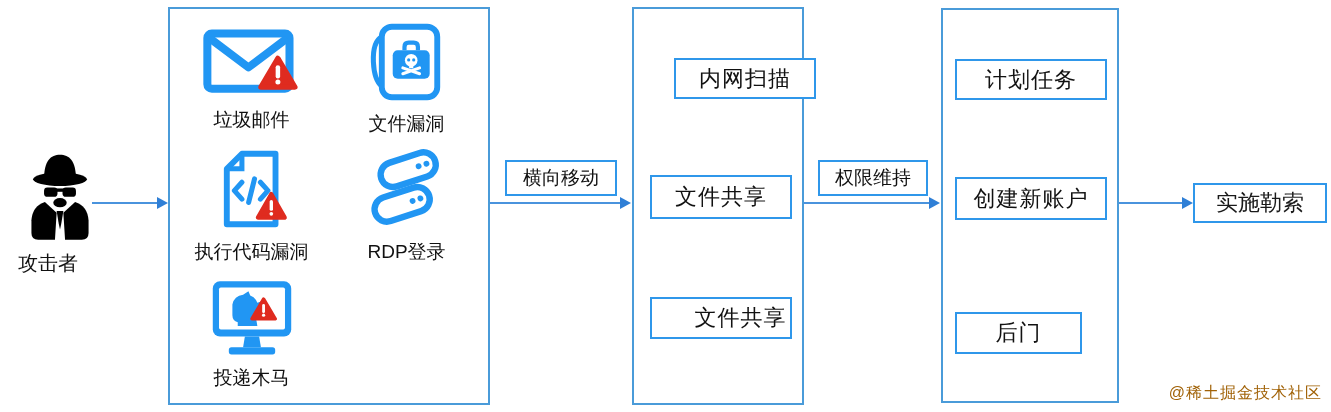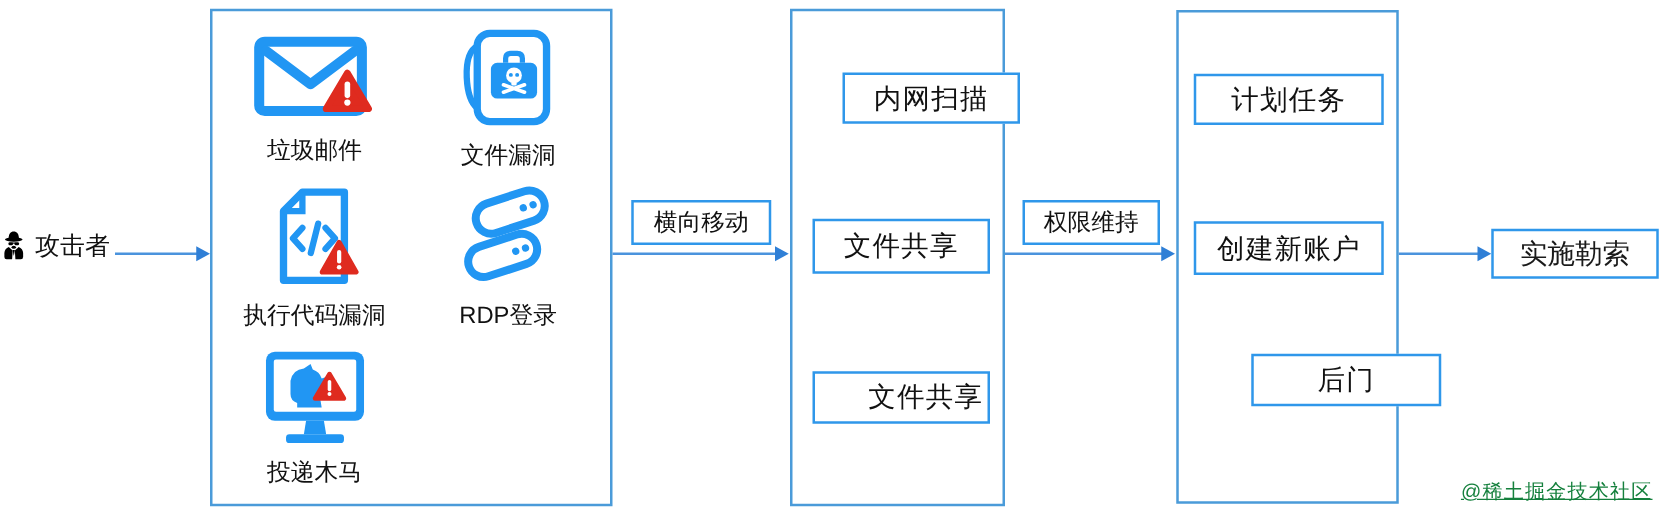--- a/index.html
+++ b/index.html
@@ -25,21 +25,21 @@
   .sub-box {
     position:absolute; border:2px solid #2f97ea; background:#fff;
     display:flex; align-items:center; justify-content:center;
     font-size:22px; color:#111; box-sizing:border-box; letter-spacing:1px; white-space:nowrap;
   }
   #s2a { left:16px; top:49px; width:142px; height:41px;margin-left:24px; }
   #s2b { left:16px; top:166px; width:142px; height:44px; }
   #s2c { left:16px; top:288px; width:142px; height:42px;padding-left:39px; }
   #s3a { left:12px; top:49px; width:152px; height:41px; }
   #s3b { left:12px; top:167px; width:152px; height:43px; }
-  #s3c { left:12px; top:273px; width:152px; height:42px;margin-left:46px; }
+  #s3c { left:12px; top:302px; width:127px; height:42px; }
 
   #final-box {
     position:absolute; left:1193px; top:183px; width:134px; height:40px;
     border:2px solid #2f97ea; background:#fff; box-sizing:border-box;
     display:flex; align-items:center; justify-content:center; font-size:22px; white-space:nowrap;
   }
 
   .arrow { position:absolute; top:202px; height:2px; background:#4a93dd; }
   .arrow .head {
     position:absolute; right:-10px; top:-5px; width:0; height:0;
@@ -51,27 +51,27 @@
   #arrow4 { left:1119px; width:64px; }
 
   .arrow-label {
     position:absolute; border:2px solid #2f97ea; background:#fff;
     display:flex; align-items:center; justify-content:center;
     font-size:19px; color:#111; box-sizing:border-box; white-space:nowrap;
   }
   #lm-label { left:505px; top:160px; width:112px; height:36px; }
   #pm-label { left:818px; top:160px; width:110px; height:36px; }
 
-  .attacker { position:absolute; left:0; top:148px; width:88px;
-    display:flex; flex-direction:row; align-items:center; gap:6px; }
+  .attacker { position:absolute; left:18px; top:148px; width:88px;
+    display:flex; flex-direction:column; align-items:flex-start; gap:6px; }
   .attacker-label { font-size:20px; color:#111; white-space:nowrap; }
 
   .watermark {
-    position:absolute; right:9px; bottom:8px; font-size:16px; color:#15803d;
-    letter-spacing:1px; white-space:nowrap;text-decoration:underline;
+    position:absolute; right:9px; bottom:8px; font-size:16px; color:#a16207;
+    letter-spacing:1px; white-space:nowrap;
   }
 </style>
 </head>
 <body>
 
 <div class="canvas">
 
   <div class="attacker">
     <svg width="84" height="96" viewBox="0 0 100 112">
       <g fill="#000000">

